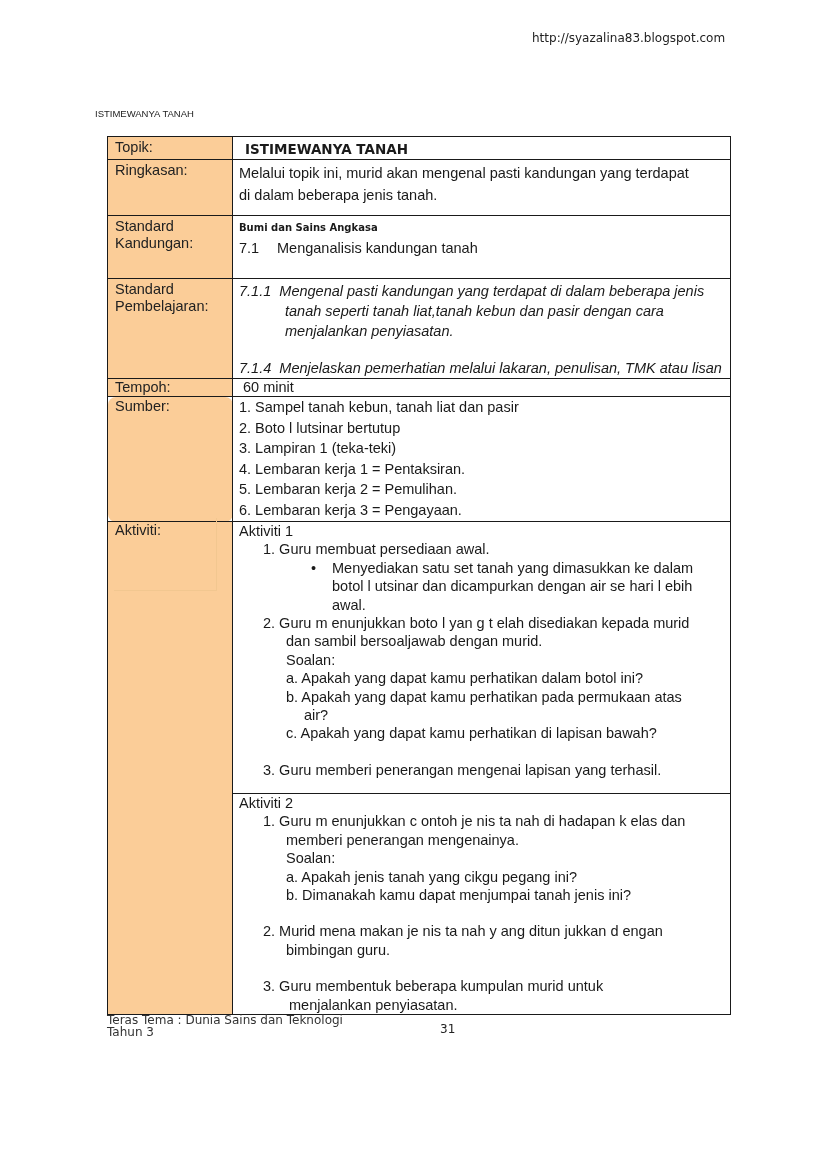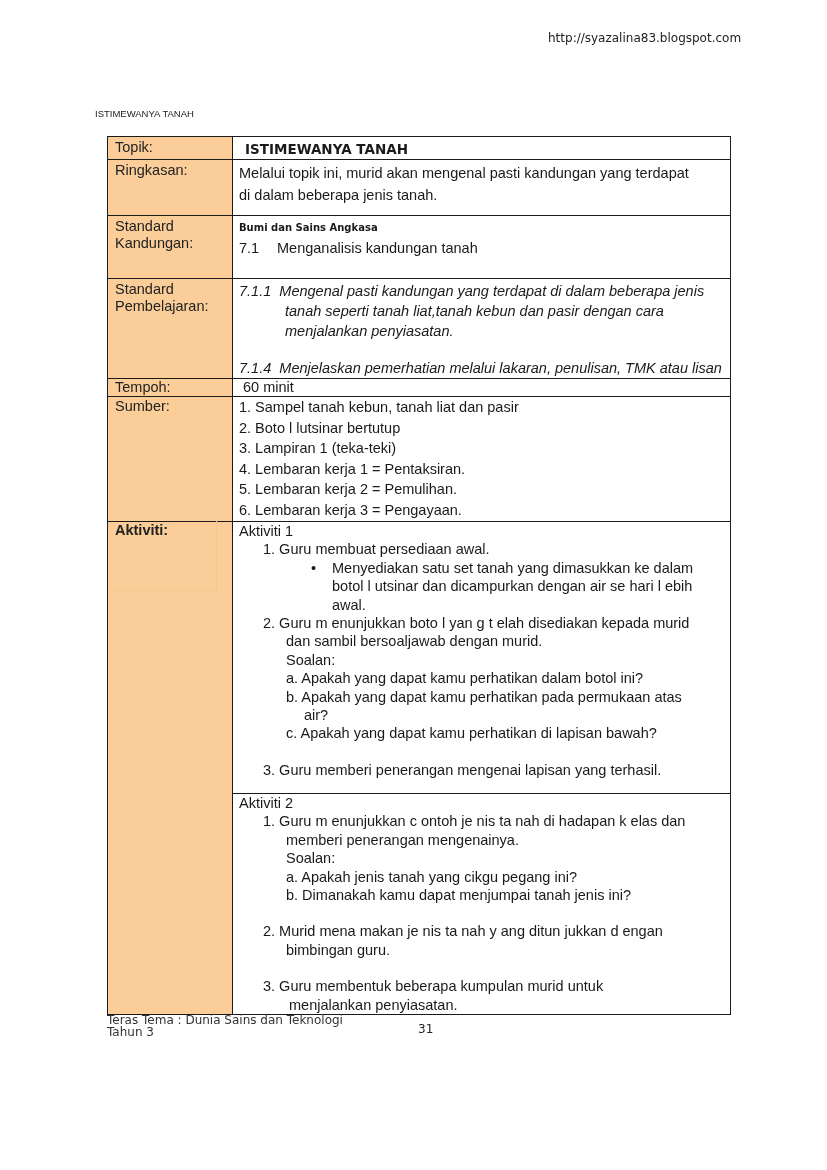--- a/index.html
+++ b/index.html
@@ -1,18 +1,18 @@
 <!DOCTYPE html>
 <html><head>
 <meta charset="utf-8">
 <style>
   html, body { margin: 0; padding: 0; background: #ffffff; }
   body { width: 827px; height: 1170px; position: relative; overflow: hidden;
          font-family: "Liberation Sans", sans-serif; color: #1a1a1a; }
-  .url { position: absolute; left: 548px; top: 31px; font-family: "DejaVu Sans", sans-serif;
+  .url { position: absolute; left: 532px; top: 31px; font-family: "DejaVu Sans", sans-serif;
          font-size: 12px; color: #222; }
   .doc-header { position: absolute; left: 95px; top: 108px; font-size: 9.5px; color: #222; }
   table.plan { position: absolute; left: 107px; top: 136px; width: 624px;
                border-collapse: collapse; table-layout: fixed; }
   table.plan td { border: 1px solid #1a1a1a; vertical-align: top; padding: 0; }
   td.lbl { width: 117px; background: #fbcd98; font-size: 14.5px; line-height: 17px;
            padding: 2px 0 0 7px !important; color: #222; }
   td.val { font-size: 14.5px; line-height: 20px; padding: 2px 6px 0 6px !important; }
   .bold-title { font-weight: bold; font-family: "DejaVu Sans", sans-serif; font-size: 13.5px; padding-left: 6px; }
   .kand-title { font-weight: bold; font-family: "DejaVu Sans", sans-serif; font-size: 10px; }
@@ -23,21 +23,21 @@
   .act-line { line-height: 18.4px; }
   .lvl1 { padding-left: 24px; }
   .lvl1-cont { padding-left: 47px; }
   .lvl2 { padding-left: 93px; position: relative; }
   .bullet { position: absolute; left: 72px; }
   .qcont { padding-left: 65px; }
   .justify { text-align: justify; text-align-last: left; }
   .spacer { height: 18px; }
   .footer-left { position: absolute; left: 107px; top: 1014px; font-family: "DejaVu Sans", sans-serif;
                  font-size: 12px; line-height: 12px; color: #333; }
-  .page-num { position: absolute; left: 418px; top: 1022px; font-family: "DejaVu Sans", sans-serif;
+  .page-num { position: absolute; left: 440px; top: 1022px; font-family: "DejaVu Sans", sans-serif;
               font-size: 12px; color: #222; }
   .inner-border { position:absolute; left:114px; top:518px; width:102px; height:72px;
                   border-right:1px solid #f2c790; border-bottom:1px solid #f2c790; }
 </style>
 </head>
 <body>
 
 <div class="url">http://syazalina83.blogspot.com</div>
 <div class="doc-header">ISTIMEWANYA TANAH</div>
 
@@ -91,33 +91,33 @@
   </tr>
 
   <tr style="height:18px;">
     <td class="lbl" style="padding-top:0 !important;">Tempoh:</td>
     <td class="val" style="padding-top:0 !important; line-height:17px;margin-left:11px;">
       <span style="padding-left:4px;">60 minit</span>
     </td>
   </tr>
 
   <tr style="height:125px;">
-    <td class="lbl" style="padding-top:1px !important;">Sumber:</td>
+    <td class="lbl" style="padding-top:1px !important;border-radius:8px;">Sumber:</td>
     <td class="val" style="padding-top:0 !important;">
       <div class="src-item">1.  Sampel tanah kebun, tanah liat dan pasir</div>
       <div class="src-item">2. Boto l lutsinar bertutup</div>
       <div class="src-item">3.  Lampiran 1 (teka-teki)</div>
       <div class="src-item">4.  Lembaran kerja 1 = Pentaksiran.</div>
       <div class="src-item">5.  Lembaran kerja 2 = Pemulihan.</div>
       <div class="src-item">6.  Lembaran kerja 3 = Pengayaan.</div>
     </td>
   </tr>
 
   <tr style="height:272px;">
-    <td class="lbl" rowspan="2" style="padding-top:0 !important;font-weight:bold;">Aktiviti:</td>
+    <td class="lbl" rowspan="2" style="padding-top:0 !important;">Aktiviti:</td>
     <td class="val" style="padding-top:0 !important;">
       <div class="act-line">Aktiviti 1</div>
       <div class="act-line lvl1">1.  Guru membuat persediaan awal.</div>
       <div class="act-line lvl2 justify">
         <span class="bullet">•</span>
         <span>Menyediakan satu set tanah yang dimasukkan ke dalam</span>
       </div>
       <div class="act-line lvl2 justify">botol l utsinar dan dicampurkan dengan air se hari l ebih</div>
       <div class="act-line lvl2">awal.</div>
       <div class="act-line lvl1">2.  Guru m enunjukkan boto l yan g t elah disediakan kepada murid</div>

